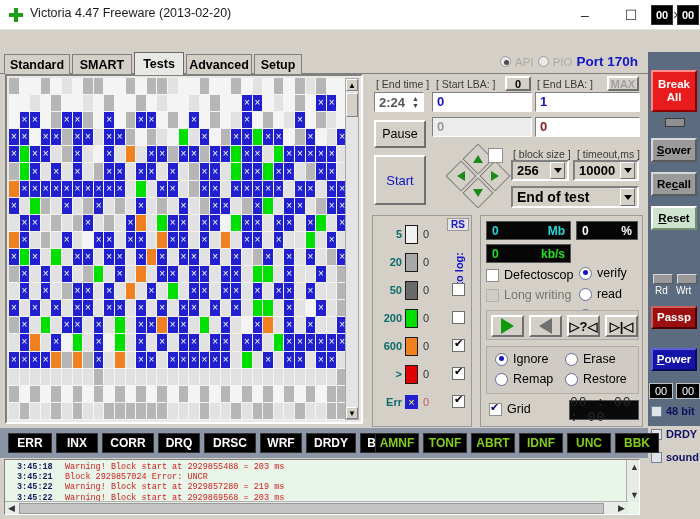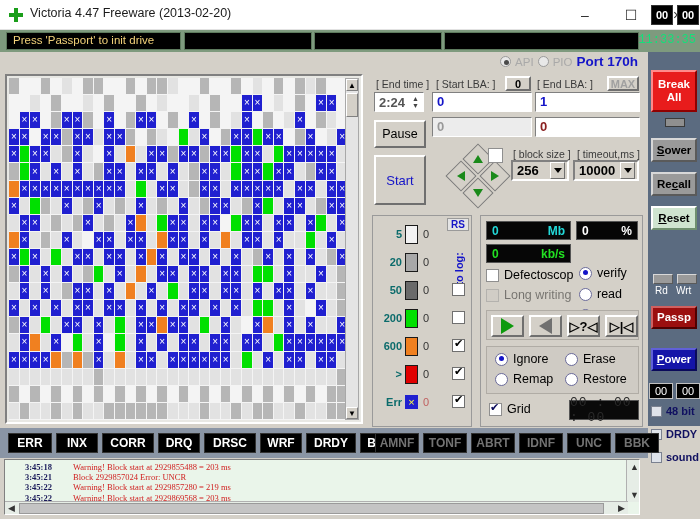--- a/index.html
+++ b/index.html
@@ -159,27 +159,27 @@
   .sidechk { position:absolute; display:flex; align-items:center; gap:4px;
     font-size:11px; color:#101060; font-weight:bold; }
   .sidechk .cbox { background:#dfe3ea; border-color:#7a8190; }
 
   
   .flags { position:absolute; left:0; top:428px; width:648px; height:30px;
     background:#8a95a5; }
   .flag { position:absolute; top:5px; height:20px; background:#000;
     border:1px solid #333; color:#fff; font-size:12px; font-weight:bold;
     display:flex; align-items:center; justify-content:center; cursor:default; }
-  .flag.off { color:#737373; }
+  .flag.off { color:#84cc16; }
 
   
   .logbox { position:absolute; left:4px; top:459px; width:636px; height:56px;
     background:#eaf5ea; border:1px solid; border-color:#808080 #fff #fff #808080; }
-  .logline { display:flex; font-size:8.5px; font-family:Liberation Serif, serif;
-    line-height:10.2px; padding-left:20px; }
+  .logline { display:flex; font-size:8.5px; font-family:Liberation Mono, monospace;
+    line-height:10.2px; padding-left:12px; }
   .logtime { color:#1a1a5a; width:48px; font-weight:bold; }
   .logmsg.warn { color:#d02020; }
   .logmsg.info { color:#2020c0; }
   .logscroll { position:absolute; right:0; top:0; width:13px; height:42px;
     background:#e6ede6; border-left:1px solid #b0b0b0; }
   .logsb { position:absolute; left:0; bottom:0; width:623px; height:13px;
     background:#e6ede6; border-top:1px solid #b0b0b0; }
   .hthumb { position:absolute; left:14px; top:1px; width:585px; height:11px;
     background:#c4c4c4; border:1px solid #9a9a9a; }
   .sbarrow { position:absolute; font-size:9px; color:#333; }
@@ -193,36 +193,28 @@
     <svg class="tb-icon" viewBox="0 0 16 16">
       <rect x="6" y="1" width="4" height="14" fill="#1a9e1a"></rect>
       <rect x="1" y="6" width="14" height="4" fill="#1a9e1a"></rect>
     </svg>
     <div class="tb-title">Victoria 4.47  Freeware (2013-02-20)</div>
     <div class="tb-btn tb-min">–</div>
     <div class="tb-btn tb-max">☐</div>
     <div class="tb-btn tb-close">×</div>
   </div>
 
-  <div class="statusstrip">
-    <div class="st-field" style="left:6px;width:175px;">
-      <div class="st-text">Press 'Passport' to init drive</div>
-    </div>
-    <div class="st-field" style="left:184px;width:128px;">
-      <div class="st-text"></div>
-    </div>
-    <div class="st-field" style="left:314px;width:128px;">
-      <div class="st-text"></div>
-    </div>
-    <div class="st-field" style="left:444px;width:195px;">
-      <div class="st-text"></div>
-    </div>
-    <div class="st-clock">11:33:35</div>
-  </div>
-
+
+  <div class="tabbar">
+    <div class="tab" style="left:4px;width:66px;">Standard</div>
+    <div class="tab" style="left:72px;width:60px;">SMART</div>
+    <div class="tab active" style="left:134px;width:50px;">Tests</div>
+    <div class="tab" style="left:186px;width:66px;">Advanced</div>
+    <div class="tab" style="left:254px;width:48px;">Setup</div>
+  </div>
 
   <div class="apipio">
     <span class="radio on"></span>
     <span class="dim">API</span>
     <span class="radio"></span>
     <span class="dim">PIO</span>
     <span class="port">Port 170h</span>
   </div>
 
   <div class="hints">
@@ -926,20 +918,26 @@
   </div>
 
   <div class="ctl brk" style="left:577px;top:148px;">[ timeout,ms ]</div>
   <div class="sel" style="position:absolute;left:573px;top:160px;width:66px;height:21px;">
     <span>10000</span>
     <span class="selbtn">
         <span class="arrow-dn"></span>
       </span>
   </div>
 
+  <div class="sel" style="position:absolute;left:511px;top:186px;width:128px;height:22px;font-size:14px;">
+    <span>End of test</span>
+    <span class="selbtn">
+        <span class="arrow-dn"></span>
+      </span>
+  </div>
 
   <div class="legend">
     <div class="rs">RS</div>
     <div class="tolog">to log:</div>
     <div id="legendrows">
         <div class="leg-row" style="top: 4px;">
           <span class="leg-lab">5</span>
           <span class="leg-sw" style="background: rgb(242, 242, 242);"></span>
           <span class="leg-val">0</span>
         </div>

